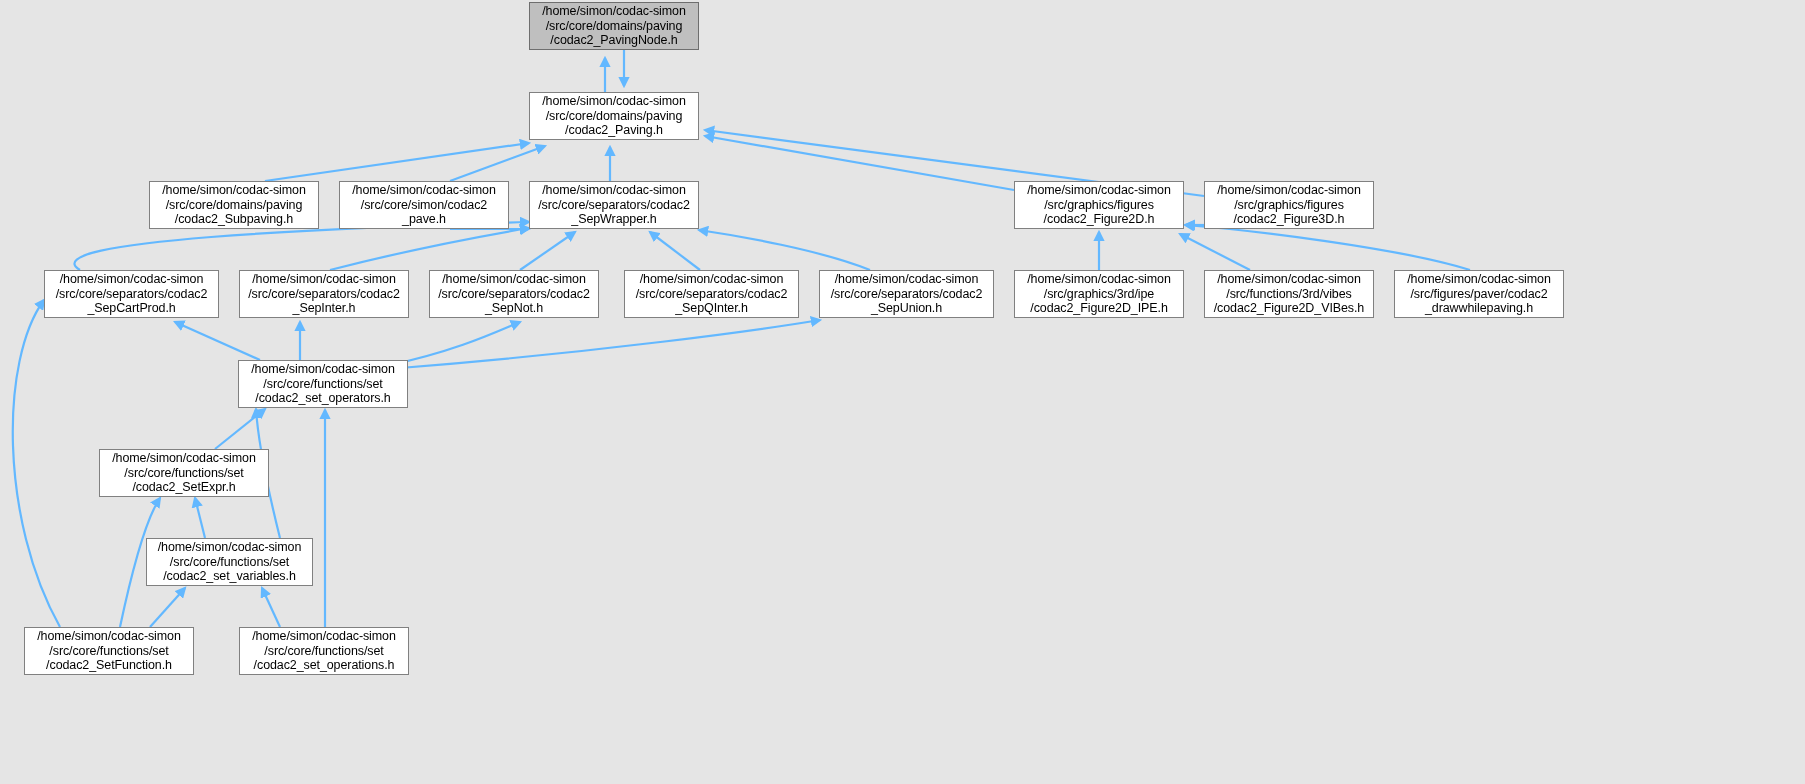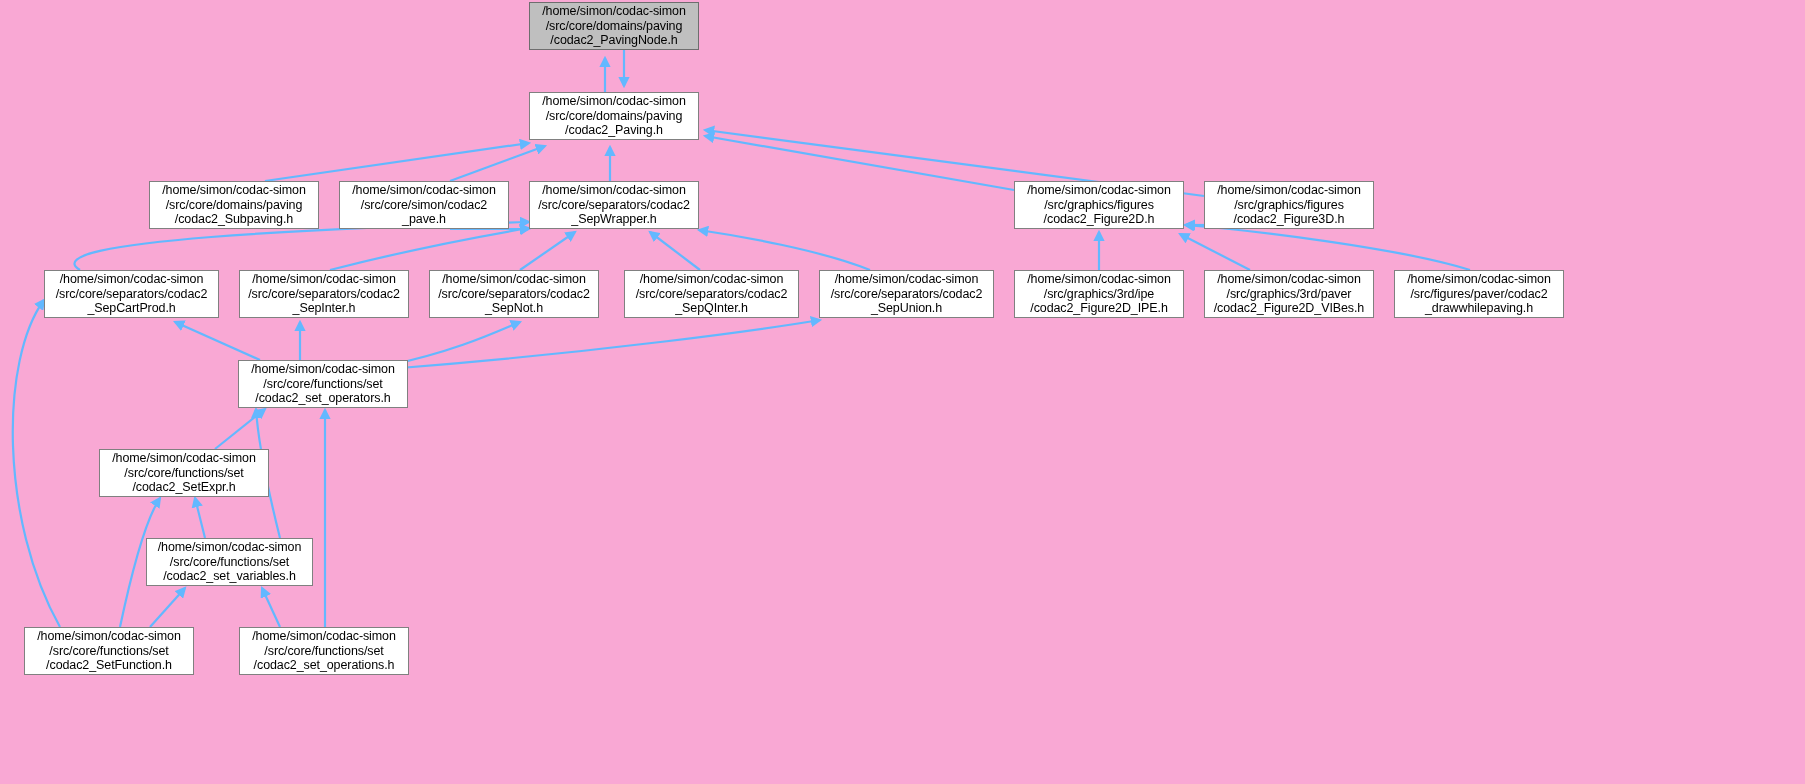--- a/index.html
+++ b/index.html
@@ -46,21 +46,21 @@
     border-color: #6e6e6e;
   }
   .node .ln {
     display: block;
     width: 100%;
   }
 </style>
 </head>
 <body>
 
-<div id="graph-root" style="background: #f9a8d4;">
+<div id="graph-root" style="background: #e5e5e5;">
   <svg id="edge-layer" viewBox="0 0 1805 784" xmlns="http://www.w3.org/2000/svg">
     <defs>
       <marker id="arrowhead" markerWidth="5.2" markerHeight="5.2" refX="4.2" refY="2.6" orient="auto" markerUnits="strokeWidth">
         <path d="M 0,0 L 5.2,2.6 L 0,5.2 z" fill="#63b8ff"></path>
       </marker>
     </defs>
     <g id="edges-group">
         <path d="M 605,92 L 605,58" fill="none" stroke="#63b8ff" stroke-width="2.2" marker-end="url(#arrowhead)"></path>
         <path d="M 624,50 L 624,86" fill="none" stroke="#63b8ff" stroke-width="2.2" marker-end="url(#arrowhead)"></path>
         <path d="M 265,181 L 529,143" fill="none" stroke="#63b8ff" stroke-width="2.2" marker-end="url(#arrowhead)"></path>
@@ -99,21 +99,21 @@
       <div class="node" style="left: 339px; top: 181px; width: 170px; height: 48px; background: rgb(255, 255, 255); color: rgb(0, 0, 0);"><span class="ln">/home/simon/codac-simon</span><span class="ln">/src/core/simon/codac2</span><span class="ln">_pave.h</span></div>
       <div class="node" style="left: 529px; top: 181px; width: 170px; height: 48px; background: rgb(255, 255, 255); color: rgb(0, 0, 0);"><span class="ln">/home/simon/codac-simon</span><span class="ln">/src/core/separators/codac2</span><span class="ln">_SepWrapper.h</span></div>
       <div class="node" style="left: 1014px; top: 181px; width: 170px; height: 48px; background: rgb(255, 255, 255); color: rgb(0, 0, 0);"><span class="ln">/home/simon/codac-simon</span><span class="ln">/src/graphics/figures</span><span class="ln">/codac2_Figure2D.h</span></div>
       <div class="node" style="left: 1204px; top: 181px; width: 170px; height: 48px; background: rgb(255, 255, 255); color: rgb(0, 0, 0);"><span class="ln">/home/simon/codac-simon</span><span class="ln">/src/graphics/figures</span><span class="ln">/codac2_Figure3D.h</span></div>
       <div class="node" style="left: 44px; top: 270px; width: 175px; height: 48px; background: rgb(255, 255, 255); color: rgb(0, 0, 0);"><span class="ln">/home/simon/codac-simon</span><span class="ln">/src/core/separators/codac2</span><span class="ln">_SepCartProd.h</span></div>
       <div class="node" style="left: 239px; top: 270px; width: 170px; height: 48px; background: rgb(255, 255, 255); color: rgb(0, 0, 0);"><span class="ln">/home/simon/codac-simon</span><span class="ln">/src/core/separators/codac2</span><span class="ln">_SepInter.h</span></div>
       <div class="node" style="left: 429px; top: 270px; width: 170px; height: 48px; background: rgb(255, 255, 255); color: rgb(0, 0, 0);"><span class="ln">/home/simon/codac-simon</span><span class="ln">/src/core/separators/codac2</span><span class="ln">_SepNot.h</span></div>
       <div class="node" style="left: 624px; top: 270px; width: 175px; height: 48px; background: rgb(255, 255, 255); color: rgb(0, 0, 0);"><span class="ln">/home/simon/codac-simon</span><span class="ln">/src/core/separators/codac2</span><span class="ln">_SepQInter.h</span></div>
       <div class="node" style="left: 819px; top: 270px; width: 175px; height: 48px; background: rgb(255, 255, 255); color: rgb(0, 0, 0);"><span class="ln">/home/simon/codac-simon</span><span class="ln">/src/core/separators/codac2</span><span class="ln">_SepUnion.h</span></div>
       <div class="node" style="left: 1014px; top: 270px; width: 170px; height: 48px; background: rgb(255, 255, 255); color: rgb(0, 0, 0);"><span class="ln">/home/simon/codac-simon</span><span class="ln">/src/graphics/3rd/ipe</span><span class="ln">/codac2_Figure2D_IPE.h</span></div>
-      <div class="node" style="left: 1204px; top: 270px; width: 170px; height: 48px; background: rgb(255, 255, 255); color: rgb(0, 0, 0);"><span class="ln">/home/simon/codac-simon</span><span class="ln">/src/graphics/3rd/paver</span><span class="ln">/codac2_Figure2D_VIBes.h</span></div>
+      <div class="node" style="left: 1204px; top: 270px; width: 170px; height: 48px; background: rgb(255, 255, 255); color: rgb(0, 0, 0);"><span class="ln">/home/simon/codac-simon</span><span class="ln">/src/functions/3rd/vibes</span><span class="ln">/codac2_Figure2D_VIBes.h</span></div>
       <div class="node" style="left: 1394px; top: 270px; width: 170px; height: 48px; background: rgb(255, 255, 255); color: rgb(0, 0, 0);"><span class="ln">/home/simon/codac-simon</span><span class="ln">/src/figures/paver/codac2</span><span class="ln">_drawwhilepaving.h</span></div>
       <div class="node" style="left: 238px; top: 360px; width: 170px; height: 48px; background: rgb(255, 255, 255); color: rgb(0, 0, 0);"><span class="ln">/home/simon/codac-simon</span><span class="ln">/src/core/functions/set</span><span class="ln">/codac2_set_operators.h</span></div>
       <div class="node" style="left: 99px; top: 449px; width: 170px; height: 48px; background: rgb(255, 255, 255); color: rgb(0, 0, 0);"><span class="ln">/home/simon/codac-simon</span><span class="ln">/src/core/functions/set</span><span class="ln">/codac2_SetExpr.h</span></div>
       <div class="node" style="left: 146px; top: 538px; width: 167px; height: 48px; background: rgb(255, 255, 255); color: rgb(0, 0, 0);"><span class="ln">/home/simon/codac-simon</span><span class="ln">/src/core/functions/set</span><span class="ln">/codac2_set_variables.h</span></div>
       <div class="node" style="left: 24px; top: 627px; width: 170px; height: 48px; background: rgb(255, 255, 255); color: rgb(0, 0, 0);"><span class="ln">/home/simon/codac-simon</span><span class="ln">/src/core/functions/set</span><span class="ln">/codac2_SetFunction.h</span></div>
       <div class="node" style="left: 239px; top: 627px; width: 170px; height: 48px; background: rgb(255, 255, 255); color: rgb(0, 0, 0);"><span class="ln">/home/simon/codac-simon</span><span class="ln">/src/core/functions/set</span><span class="ln">/codac2_set_operations.h</span></div>
     </div>
 </div>
 
 </body></html>

